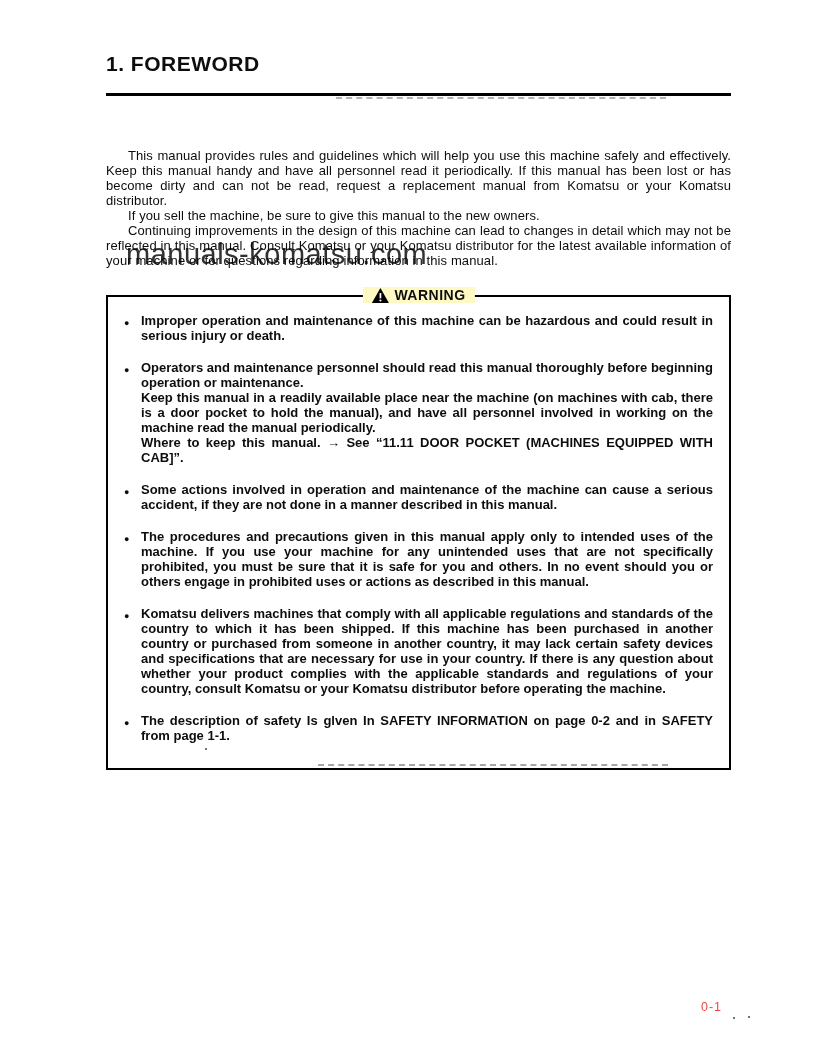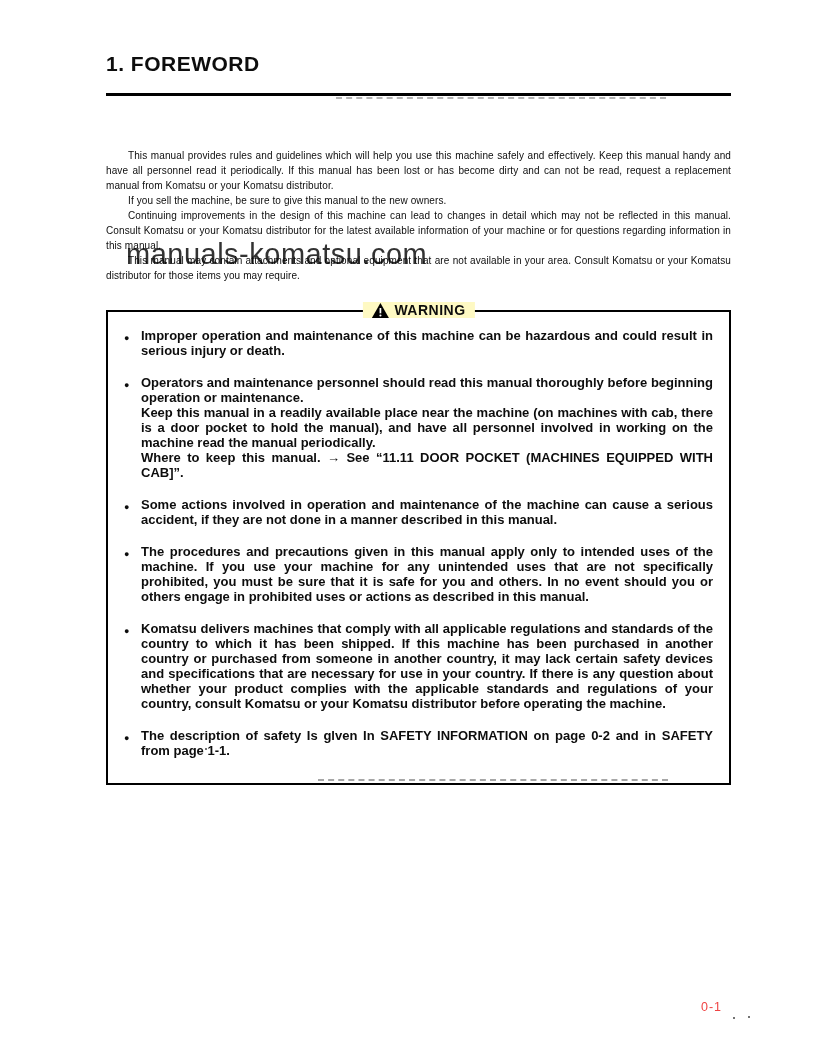--- a/index.html
+++ b/index.html
@@ -41,21 +41,21 @@
     position: absolute;
     top: 1px;
     left: 230px;
     width: 330px;
     border-top: 2px dashed rgba(0,0,0,0.30);
   }
 
   
   .foreword { margin-top: 52px; }
   .foreword p {
-    font-size: 10px;
+    font-size: 13px;
     line-height: 15px;
     text-align: justify;
     text-indent: 22px;
     letter-spacing: 0.1px;
   }
 
   
   .watermark {
     position: absolute;
     left: 126px;
@@ -154,21 +154,20 @@
       <h1 class="page-title">1.  FOREWORD</h1>
       <div class="title-rule">
         <span class="artifact-dashes"></span>
       </div>
     </div>
 
     <div class="foreword">
       <p>This manual provides rules and guidelines which will help you use this machine safely and effectively. Keep this manual handy and have all personnel read it periodically. If this manual has been lost or has become dirty and can not be read, request a replacement manual from Komatsu or your Komatsu distributor.</p>
       <p>If you sell the machine, be sure to give this manual to the new owners.</p>
       <p>Continuing improvements in the design of this machine can lead to changes in detail which may not be reflected in this manual. Consult Komatsu or your Komatsu distributor for the latest available information of your machine or for questions regarding information in this manual.</p>
-      <p>This manual may contain attachments and optional equipment that are not available in your area. Consult Komatsu or your Komatsu distributor for those items you may require.</p>
     </div>
 
     <div class="warning-box">
       <div class="warning-legend">
         <span class="warning-icon">
           <svg width="17" height="15" viewBox="0 0 24 21">
             <path d="M12 0 L24 21 L0 21 Z" fill="#000"></path>
             <rect x="10.8" y="7" width="2.4" height="7.5" fill="#fff"></rect>
             <circle cx="12" cy="17.5" r="1.5" fill="#fff"></circle>
           </svg>

